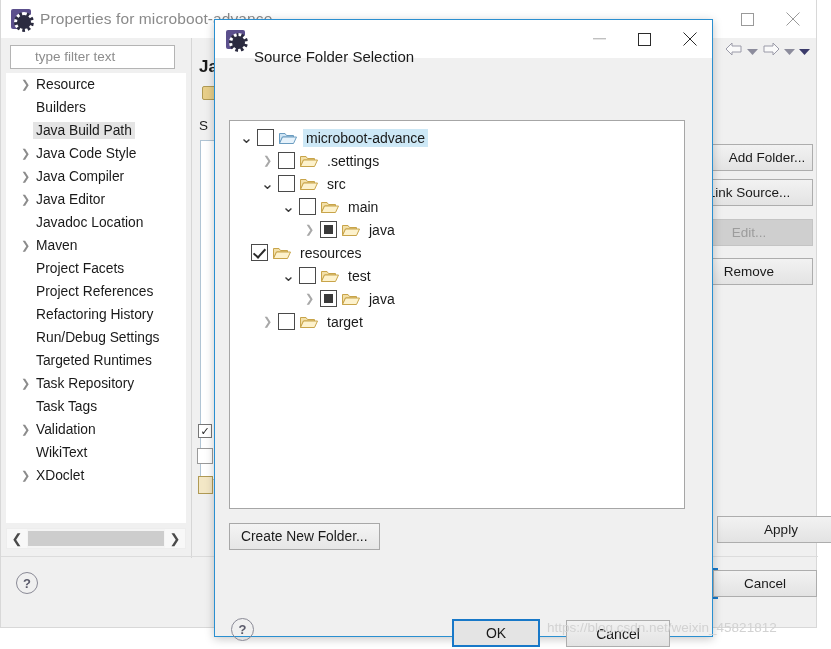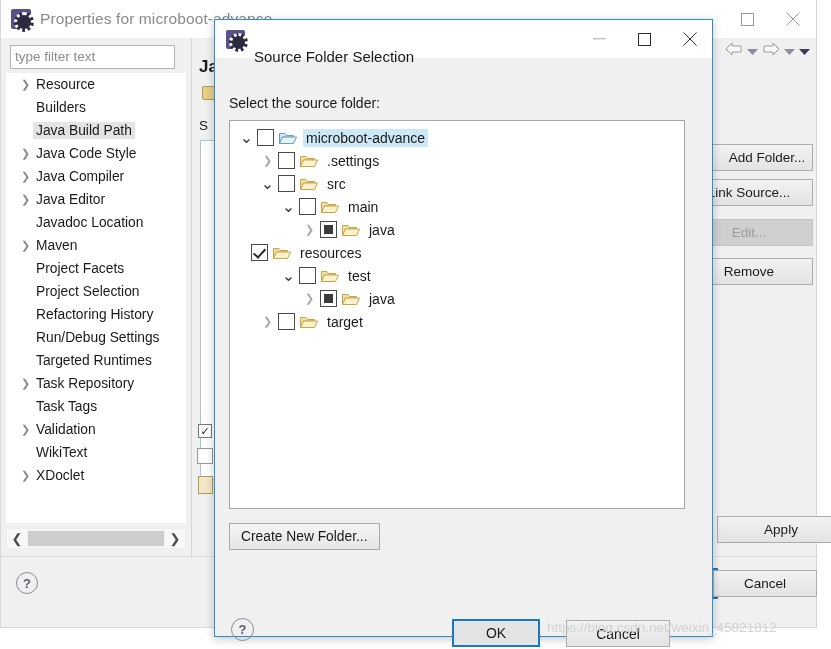--- a/index.html
+++ b/index.html
@@ -57,21 +57,21 @@
   .win-btn svg { display: block; }
 
   
   #filter-input {
     position: absolute; left: 9px; top: 45px;
     width: 165px; height: 24px;
     background: #ffffff;
     border: 1px solid #b4b4b4;
     font-size: 13.5px;
     color: #8d8d8d;
-    padding: 0 4px;
+    padding: 0 24px;
     line-height: 22px;
     white-space: nowrap; overflow: hidden;
   }
 
   
   #sidebar-tree {
     position: absolute; left: 5px; top: 73px;
     width: 180px; height: 450px;
     background: #ffffff;
     overflow: hidden;
@@ -405,21 +405,21 @@
       <div class="side-item">
         <span class="twisty">❯</span>
         <span class="side-label">Maven</span>
       </div>
       <div class="side-item">
         <span class="twisty"></span>
         <span class="side-label">Project Facets</span>
       </div>
       <div class="side-item">
         <span class="twisty"></span>
-        <span class="side-label">Project Selection</span>
+        <span class="side-label">Project References</span>
       </div>
       <div class="side-item">
         <span class="twisty"></span>
         <span class="side-label">Refactoring History</span>
       </div>
       <div class="side-item">
         <span class="twisty"></span>
         <span class="side-label">Run/Debug Settings</span>
       </div>
       <div class="side-item">
@@ -497,21 +497,20 @@
           </svg>
       </div>
       <div class="dlg-wbtn">
         <svg width="14" height="14" viewBox="0 0 14 14">
             <path d="M0.5 0.5 L13.5 13.5 M13.5 0.5 L0.5 13.5" stroke="#2b2b2b" fill="none"></path>
           </svg>
       </div>
     </div>
   </div>
 
-  <div id="dlg-prompt">Select the source folder:</div>
 
   <div id="dlg-tree">
       <div class="tree-row selected" style="padding-left: 6px;">
         <span class="tw" style="font-size: 16px; color: rgb(58, 58, 58); line-height: 8px;">⌄</span>
         <span class="cbx"></span>
         <span class="folder">
           <svg width="18" height="14" viewBox="0 0 18 14">
             <path d="M0.5 12.5 L0.5 2.5 L6 2.5 L7.5 4.5 L14.5 4.5 L14.5 6 L3.5 6 L0.5 12.5 Z" fill="#cfe4f4" stroke="#6a9cc0" stroke-width="1"></path>
             <path d="M3.5 6 L17.5 6 L14.5 12.5 L0.5 12.5 Z" fill="#e6f2fb" stroke="#6a9cc0" stroke-width="1"></path>
           </svg>

